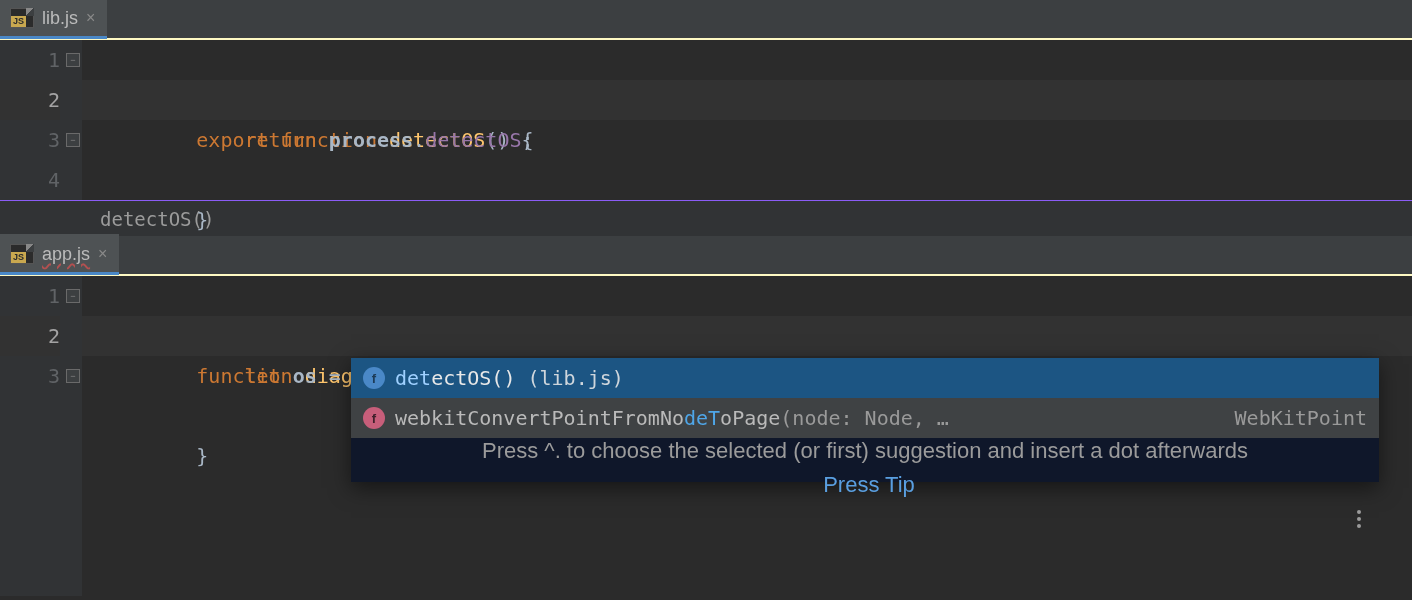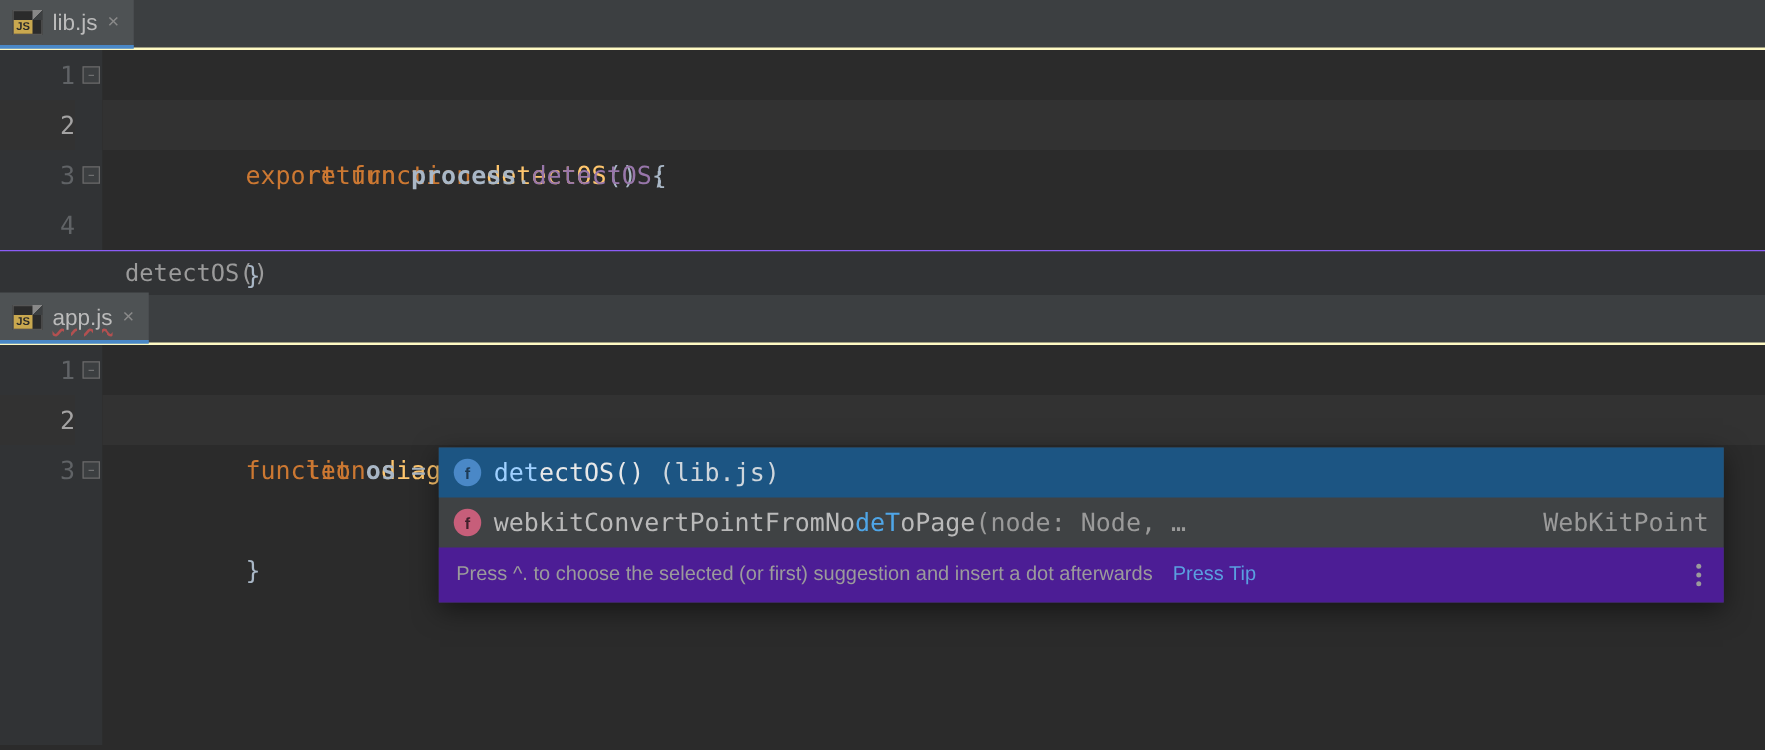--- a/index.html
+++ b/index.html
@@ -225,25 +225,26 @@
   .popup-row .label { flex: 0 0 auto; white-space: pre; }
   .popup-row .rhs { margin-left: auto; color: #9a9a9a; white-space: pre; }
   .popup-row .origin { color: #9a9a9a; white-space: pre; }
   .popup-row.selected .origin { color: #cfd6dc; }
 
   .popup-hint {
     height: 44px;
     display: flex;
     align-items: center;
     padding: 0 14px;
-    background: #4c1d95;
+    background: #0f172a;
     color: #9b9b9b;
     font-family: -apple-system, BlinkMacSystemFont, "Segoe UI", sans-serif;
-    font-size: 16px;
+    font-size: 22px;
     gap: 8px;
+    flex-direction: column;
   }
   .popup-hint .link { color: #5a9fe0; cursor: pointer; margin-left: 8px; }
   .popup-hint .kebab {
     margin-left: auto;
     color: #9b9b9b;
     font-size: 20px;
     letter-spacing: 0;
     line-height: 0.4;
     cursor: pointer;
     display:flex;

